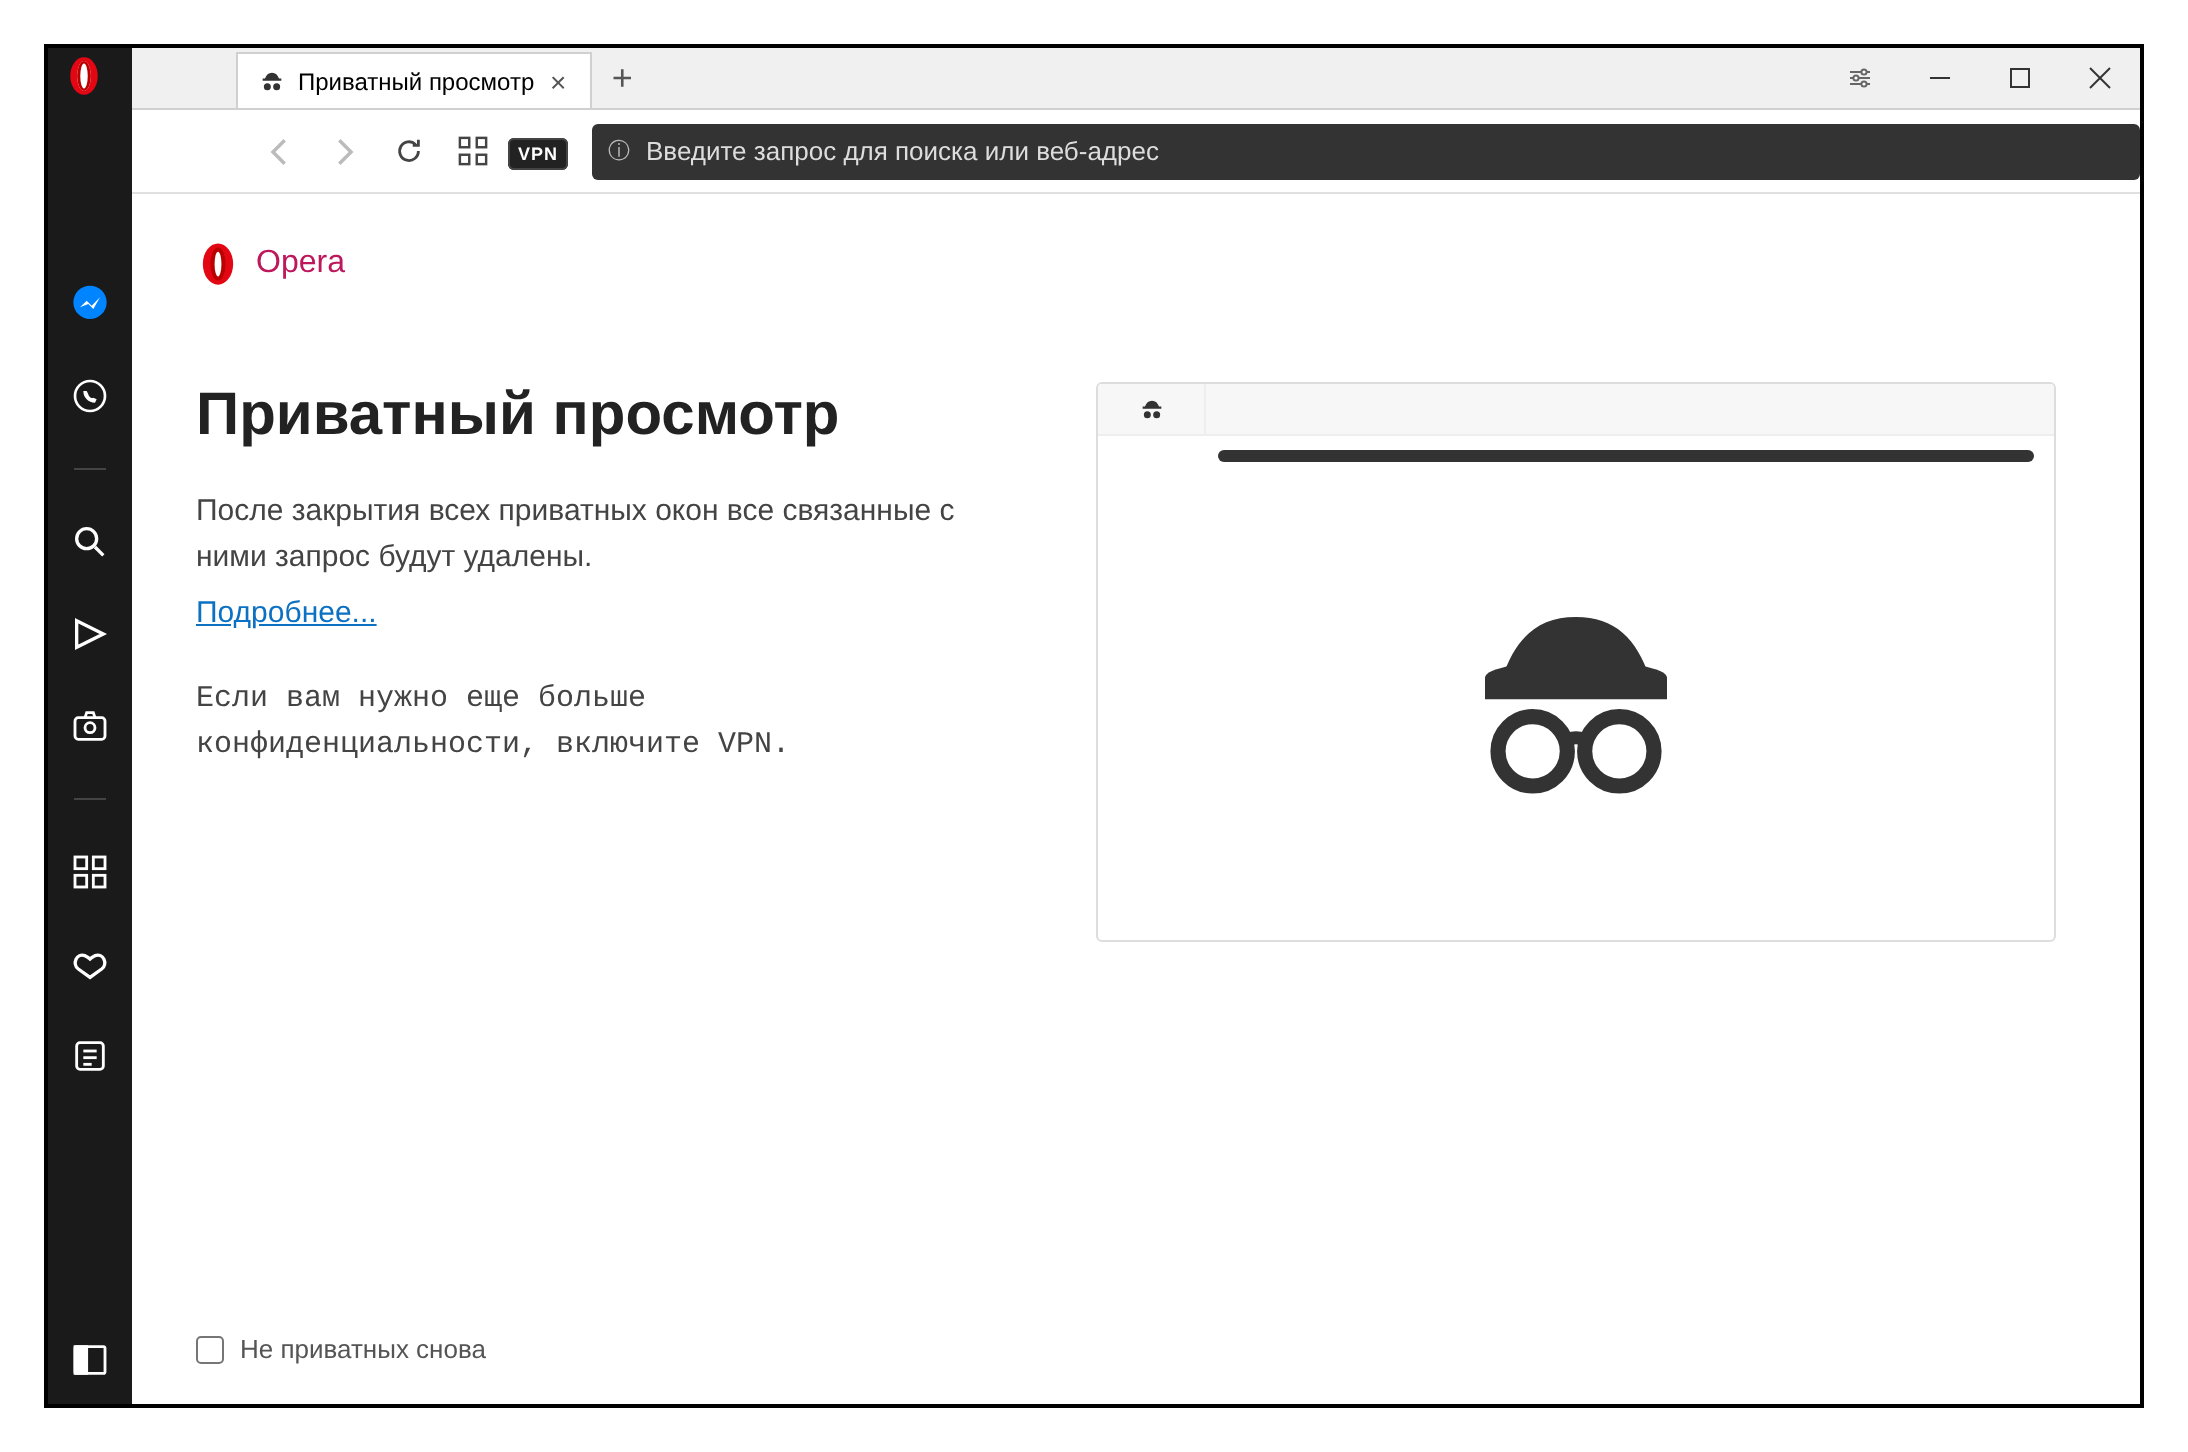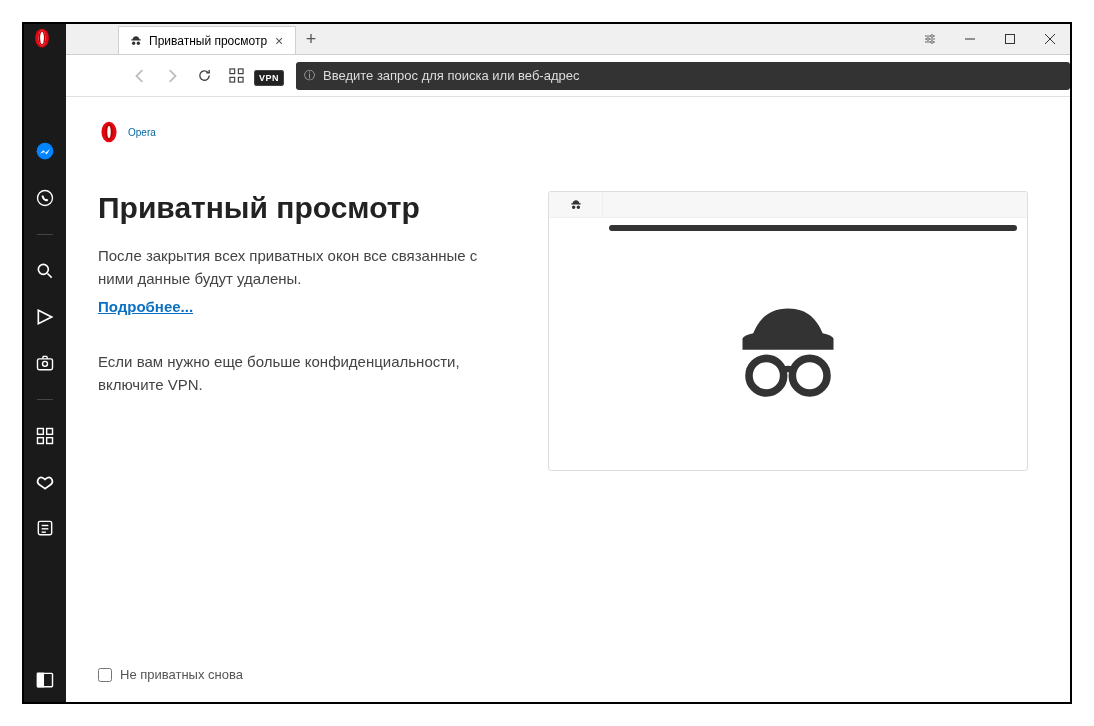--- a/index.html
+++ b/index.html
@@ -41,31 +41,31 @@
 .sidebar { width: 42px; background: #1a1a1a; display: flex; flex-direction: column; align-items: center; padding-top: 45px; gap: 26px; position: relative; }
 .sidebar::before { content:""; position:absolute; top:0; left:0; right:0; height:42px; background:#1a1a1a; }
 .sidebar-lead { position: absolute; top: -73px; left: 0; width: 42px; height: 73px; background: #1a1a1a; z-index: 10; }
 .side-icon { width: 20px; height: 20px; color: #fff; display:flex; align-items:center; justify-content:center; }
 .side-icon svg { width: 20px; height: 20px; }
 .side-divider { width: 16px; height: 1px; background: #444; }
 .side-bottom { margin-top: auto; margin-bottom: 12px; }
 
 .content { flex: 1; padding: 24px 32px; position: relative; background: #fff; }
 
-.app-brand { display: flex; align-items: center; gap: 8px; color: #0369a1; font-size: 10px; margin-bottom: 48px; }
+.app-brand { display: flex; align-items: center; gap: 8px; color: #be185d; font-size: 16px; margin-bottom: 48px; }
 .app-brand .opera-o { width: 22px; height: 22px; }
 
 .content-cols { display: flex; gap: 60px; }
 .left-col { flex: 0 0 390px; }
 .right-col { flex: 1; display: flex; align-items: flex-start; }
 
 h1 { font-size: 30px; font-weight: 600; color: #222; margin-bottom: 20px; }
 .desc { font-size: 15px; color: #444; line-height: 1.5; margin-bottom: 8px; }
-.more-link { color: #0c71c3; text-decoration: underline; font-size: 15px; display: inline-block; margin-bottom: 36px; font-weight: bold; }
-.vpn-hint { font-size: 15px; color: #444; line-height: 1.5; }
+.more-link { color: #0c71c3; text-decoration: underline; font-size: 15px; display: inline-block; margin-bottom: 24px; }
+.vpn-hint { font-size: 15px; color: #444; line-height: 1.5; font-family: Liberation Mono, monospace; }
 
 
 .illus { width: 480px; height: 280px; border: 1px solid #ddd; border-radius: 3px; background: #fff; overflow: hidden; }
 .illus-tabs { display: flex; height: 26px; background: #f7f7f7; border-bottom: 1px solid #eee; }
 .illus-tab { width: 54px; border-right: 1px solid #eee; display:flex; align-items:center; justify-content:center; }
 .illus-addr { height: 20px; background: #fff; display:flex; align-items:center; padding:0 10px; }
 .illus-addr .bar { flex:1; height: 6px; background: #333; border-radius: 3px; margin-left: 50px; }
 .illus-body { display:flex; align-items:center; justify-content:center; height: calc(100% - 46px); }
 .illus-body svg { width: 130px; height: 130px; }
 
@@ -233,21 +233,21 @@
             <ellipse cx="16" cy="16" rx="11" ry="15" fill="#e30613"></ellipse>
             <ellipse cx="16" cy="16" rx="5.5" ry="12" fill="#b00"></ellipse>
             <ellipse cx="16" cy="16" rx="2.5" ry="9" fill="#fff"></ellipse>
           </svg>
         <span>Opera</span>
       </div>
 
       <div class="content-cols">
         <div class="left-col">
           <h1>Приватный просмотр</h1>
-          <p class="desc">После закрытия всех приватных окон все связанные с ними данные будут удалены.</p>
+          <p class="desc">После закрытия всех приватных окон все связанные с ними запрос будут удалены.</p>
           <a href="#" class="more-link">Подробнее...</a>
           <p class="vpn-hint">Если вам нужно еще больше конфиденциальности, включите VPN.</p>
         </div>
         <div class="right-col">
           <div class="illus">
             <div class="illus-tabs">
               <div class="illus-tab">
                 <svg width="14" height="14" viewBox="0 0 24 24" fill="#333">
                     <path d="M12 4c-3 0-5 2-6 5H4v2h16V9h-2c-1-3-3-5-6-5zm-4 9a3 3 0 100 6 3 3 0 000-6zm8 0a3 3 0 100 6 3 3 0 000-6z"></path>
                   </svg>

